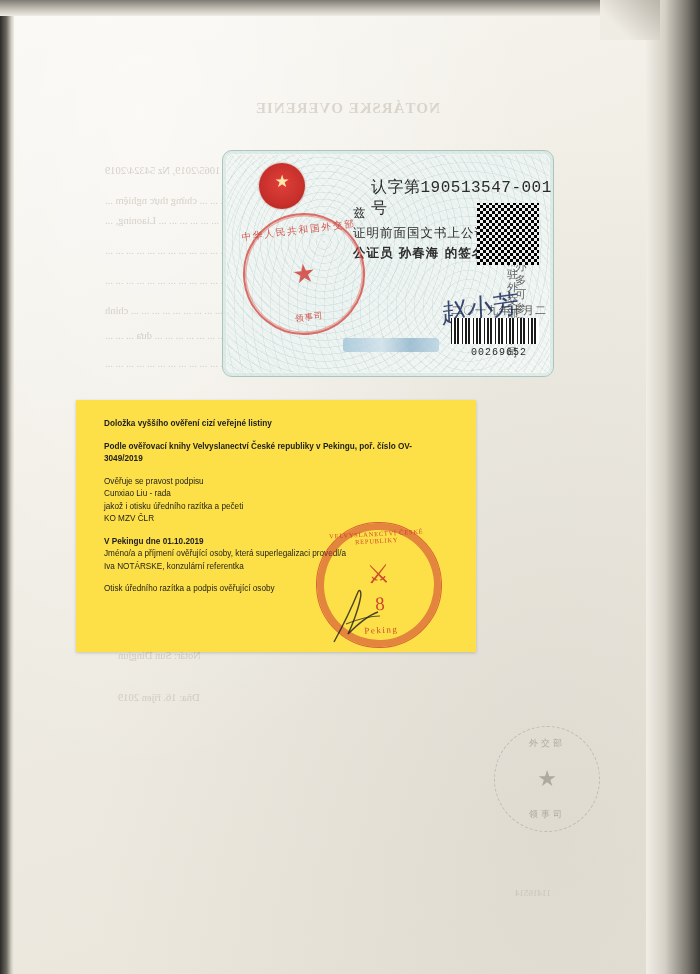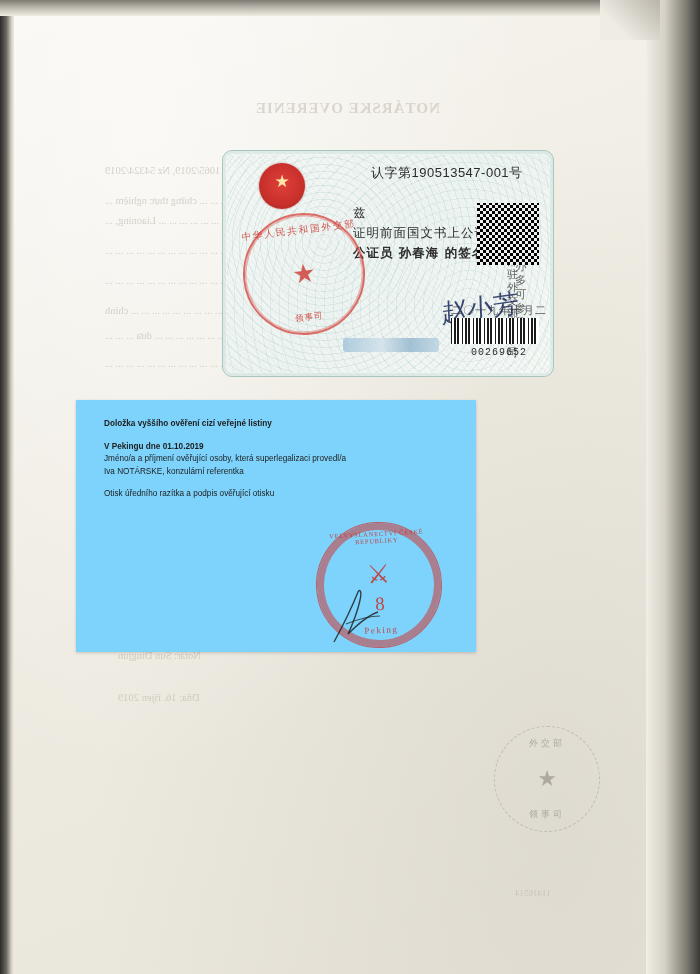--- a/index.html
+++ b/index.html
@@ -108,23 +108,23 @@
   .cert-emblem::after {
     content: "★";
     position: absolute;
     left: 0; right: 0; top: 8px;
     text-align: center;
     color: #ffe9a8;
     font-size: 17px;
   }
   .cert-serial {
     position: absolute;
-    left: 148px; top: 13px;
-    font-family: Liberation Sans, sans-serif;
-    font-size: 13px;
+    left: 148px; top: 26px;
+    font-family: Liberation Mono, monospace;
+    font-size: 16px;
     color: #2b2b2b;
     letter-spacing: 0.5px;
   }
   .cert-cn-block {
     position: absolute;
     left: 130px; top: 52px;
     width: 180px;
     font-family: "DejaVu Sans", sans-serif;
     font-size: 12.5px;
     color: #2c2c2c;
@@ -231,21 +231,21 @@
     border-radius: 3px;
     background: linear-gradient(90deg, #9fc3d8, #cfe0ea 40%, #8fb4cc 70%, #b9d3e2);
     opacity: 0.8;
   }
 
   
   .slip {
     position: absolute;
     left: 76px; top: 400px;
     width: 400px; height: 252px;
-    background: #7dd3fc;
+    background: #fde047;
     box-shadow: 0 1px 3px rgba(0,0,0,0.18);
   }
   .slip-text {
     position: absolute;
     left: 28px; top: 18px;
     width: 330px;
     font-size: 8.2px;
     line-height: 12.5px;
     color: #1d1d1d;
   }
@@ -380,26 +380,33 @@
 
     <div class="cert-qr"></div>
     <div class="cert-barcode"></div>
     <div class="cert-barnum">00269652</div>
     <div class="cert-holo"></div>
   </div>
 
   <div class="slip">
     <div class="slip-text">
       <p class="b">Doložka vyššího ověření cizí veřejné listiny</p>
+      <p class="b">Podle ověřovací knihy Velvyslanectví České republiky v Pekingu, poř. číslo OV-3049/2019</p>
+      <p>
+        <span>Ověřuje se pravost podpisu</span><br>
+        <span>Cunxiao Liu - rada</span><br>
+        <span>jakož i otisku úředního razítka a pečeti</span><br>
+        <span>KO MZV ČLR</span>
+      </p>
       <p>
         <span class="b">V Pekingu dne 01.10.2019</span><br>
         <span>Jméno/a a příjmení ověřující osoby, která superlegalizaci provedl/a</span><br>
         <span>Iva NOTÁRSKE, konzulární referentka</span>
       </p>
-      <p>Otisk úředního razítka a podpis ověřující otisku</p>
+      <p>Otisk úředního razítka a podpis ověřující osoby</p>
     </div>
 
     <div class="slip-seal">
       <div class="ring-text">VELVYSLANECTVÍ ČESKÉ REPUBLIKY</div>
       <div class="lion">⚔</div>
       <div class="num">8</div>
       <div class="city">Peking</div>
     </div>
 
     <svg class="slip-signature" viewBox="0 0 80 60">

